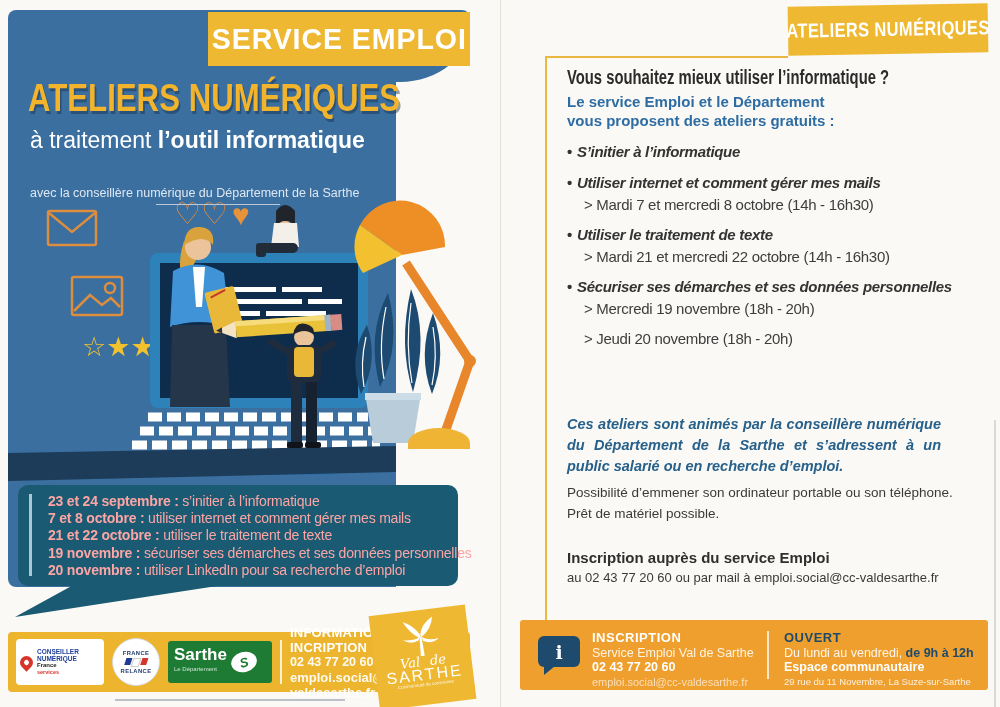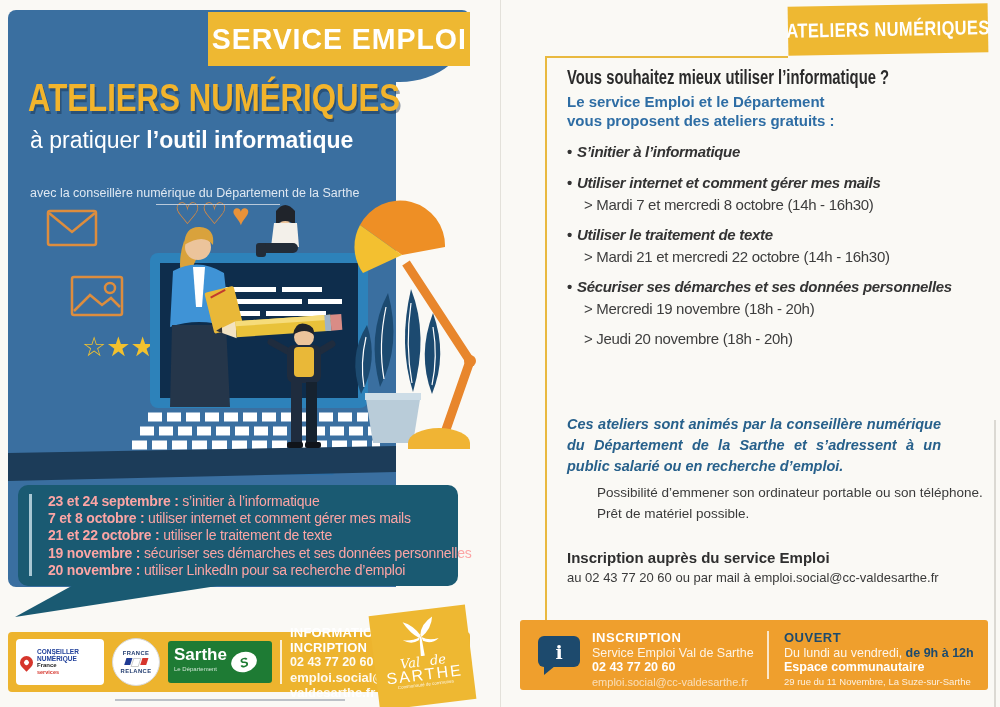--- a/index.html
+++ b/index.html
@@ -92,21 +92,21 @@
   .rp-list{left:567px;top:141px;width:400px;}
   .rp-item{margin-bottom:9px;}
   .rp-item .t{color:#333;font-size:15px;font-weight:bold;font-style:italic;line-height:22px;
               letter-spacing:-0.3px;white-space:nowrap;}
   .rp-item .t .bullet{font-style:normal;margin-right:5px;}
   .rp-item .d{color:#3d3d3d;font-size:15px;line-height:21px;padding-left:17px;
               letter-spacing:-0.3px;white-space:nowrap;}
 
   .rp-note{left:567px;top:394px;width:374px;color:#27608b;font-weight:bold;font-style:italic;
            font-size:14.5px;line-height:21px;text-align:justify;margin-top:20px;}
-  .rp-equip{left:567px;top:482px;color:#3a3a3a;font-size:13.5px;line-height:21px;margin-left:30px;}
+  .rp-equip{left:567px;top:482px;color:#3a3a3a;font-size:13.5px;line-height:21px;}
   .rp-insc-h{left:567px;top:549px;color:#2f2f2f;font-size:15px;font-weight:bold;white-space:nowrap;}
   .rp-insc-d{left:567px;top:570px;color:#3a3a3a;font-size:13px;white-space:nowrap;}
 
   .footer-right{left:520px;top:620px;width:468px;height:70px;background:#ef9f2d;border-radius:3px;z-index:6;}
   .fr-bubble{position:absolute;left:18px;top:16px;width:42px;height:31px;background:#1d4a6d;
              border-radius:6px;display:flex;align-items:center;justify-content:center;}
   .fr-bubble:after{content:"";position:absolute;left:6px;bottom:-8px;border-style:solid;
                    border-width:9px 11px 0 0;border-color:#1d4a6d transparent transparent transparent;}
   .fr-bubble span{color:#fff;font-family:"DejaVu Serif",serif;font-weight:bold;font-size:19px;}
   .fr-col1{position:absolute;left:72px;top:11px;display:flex;flex-direction:column;line-height:14.5px;}
@@ -130,21 +130,21 @@
   <div class="abs poster-main"></div>
   <div class="abs poster-topright"></div>
 
   <div class="abs banner-left">
     <span>SERVICE EMPLOI</span>
   </div>
 
   <div class="abs poster-title">ATELIERS NUMÉRIQUES</div>
 
   <div class="abs poster-sub">
-    <div><span>à pratiquer </span><b>l’outil informatique</b></div>
+    <div><span>à traitement </span><b>l’outil informatique</b></div>
   </div>
 
   <div class="abs poster-tagline">avec la conseillère numérique du Département de la Sarthe</div>
   <div class="abs tagline-rule"></div>
 
   <svg class="abs illus" viewBox="0 0 492 290">
 
     <g stroke="#dd8d3e" fill="none" stroke-width="2.5">
       <rect x="40" y="16" width="48" height="34" rx="2"></rect>
       <path d="M41 18 L64 37 L87 18"></path>

